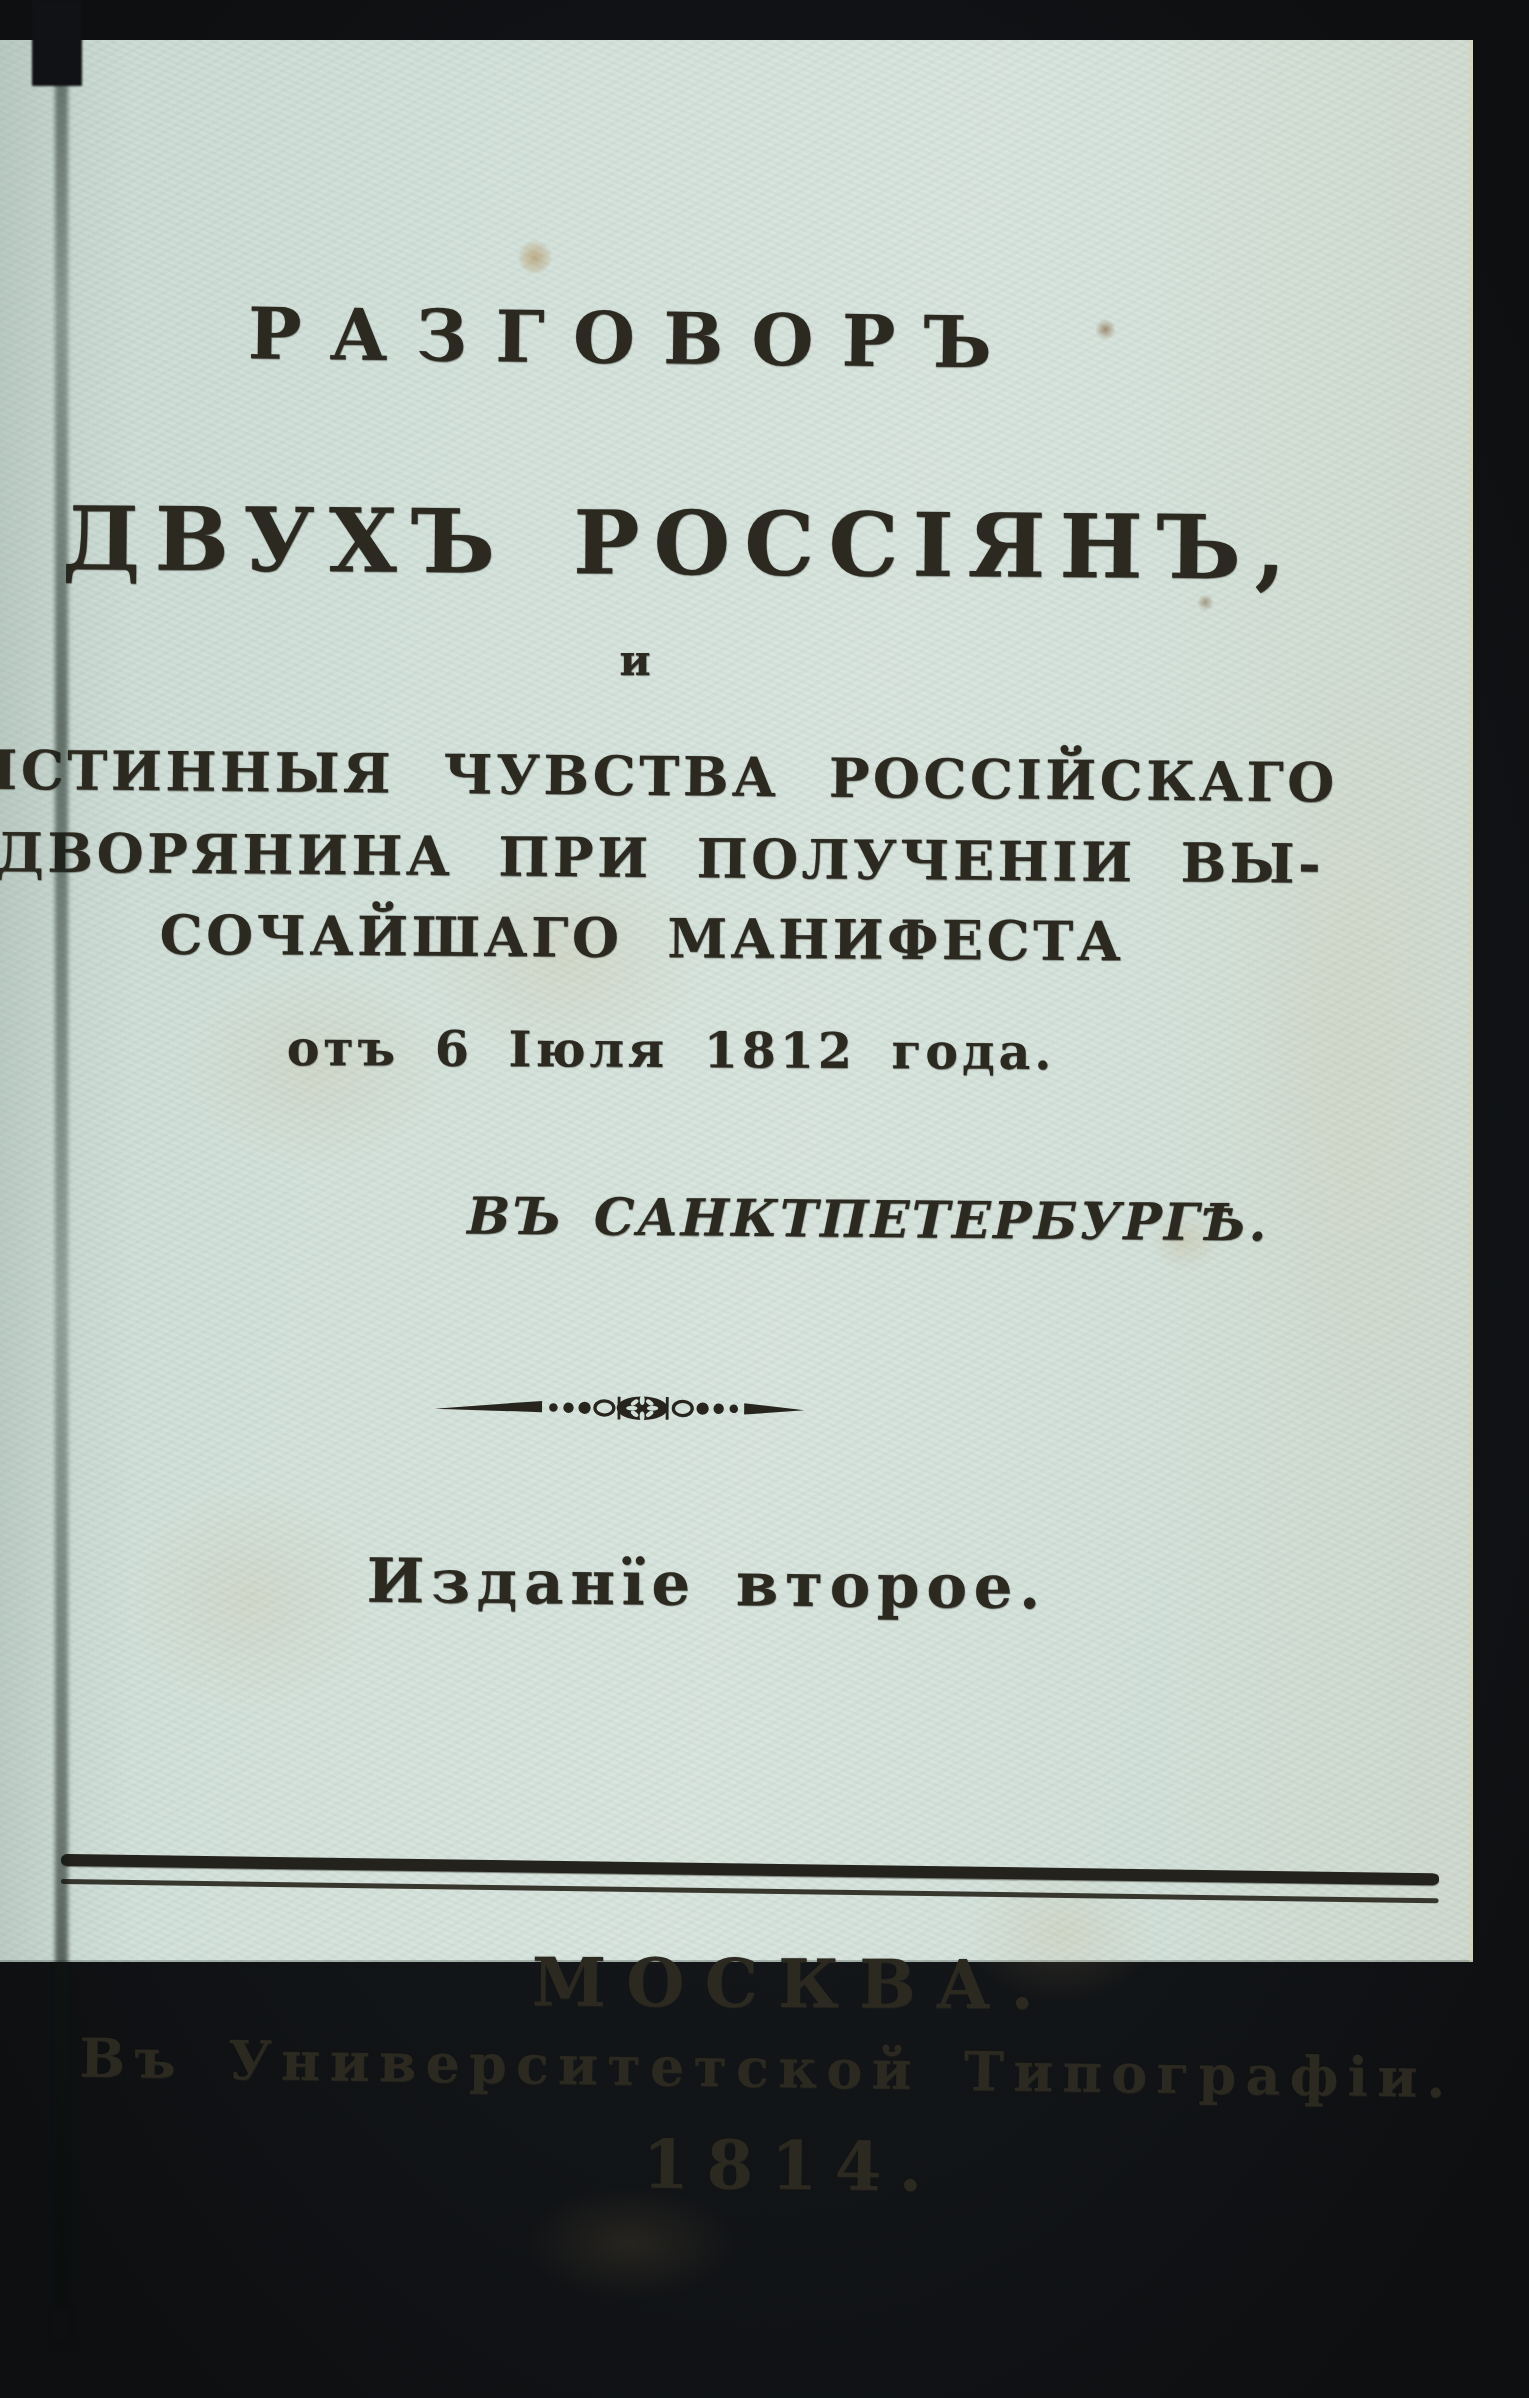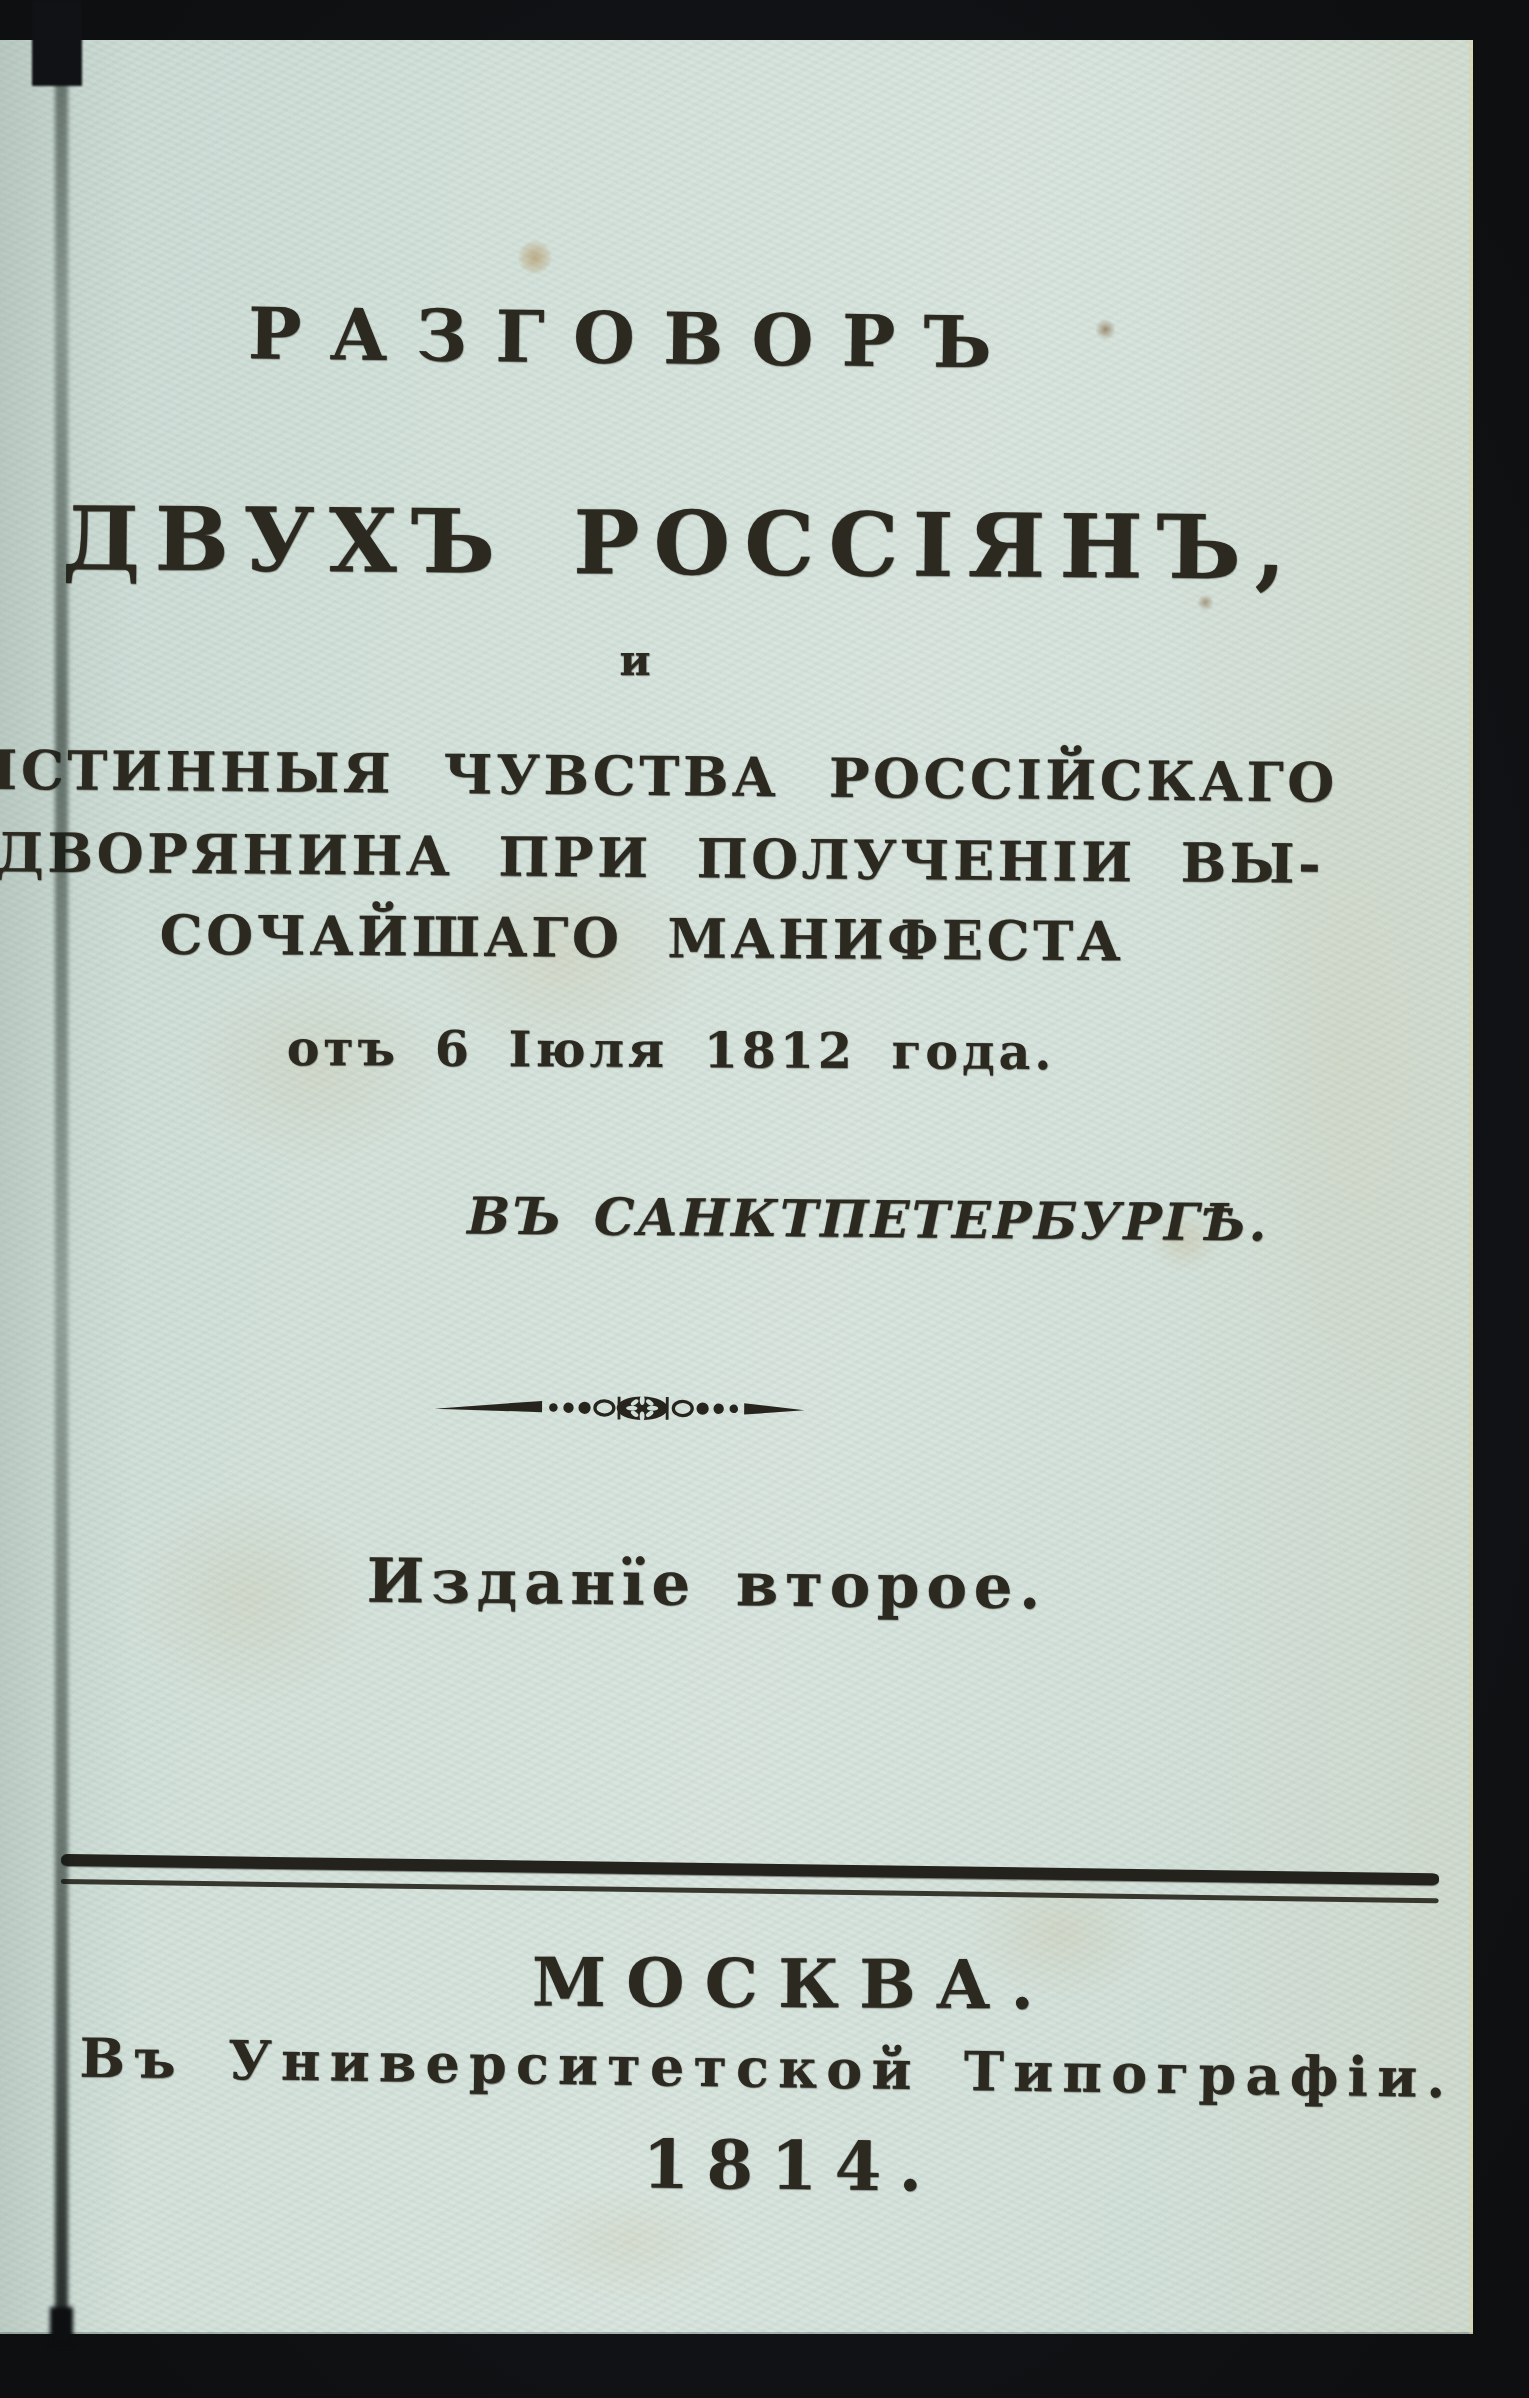--- a/index.html
+++ b/index.html
@@ -8,21 +8,21 @@
     background:#101215;
     font-family:"DejaVu Serif","Liberation Serif",serif;
   }
   .backdrop{
     position:absolute;inset:0;
     background:
       radial-gradient(ellipse at 50% 50%, rgba(40,44,48,0.25), rgba(0,0,0,0.35) 90%),
       #14171a;
   }
   .page{
-    position:absolute;left:0;top:40px;width:1473px;height:2294px;
+    position:absolute;left:0;top:40px;width:1473px;height:1922px;
     background:
       linear-gradient(90deg, rgba(140,160,150,0.30) 0px, rgba(140,160,150,0.10) 67px, rgba(255,255,255,0) 134px),
       linear-gradient(90deg, rgba(255,255,255,0) 78%, rgba(205,185,135,0.10) 96%),
       repeating-linear-gradient(23deg, rgba(255,255,255,0.05) 0 2.9px, rgba(120,140,130,0.04) 2.9px 5.7px),
       repeating-linear-gradient(-31deg, rgba(255,255,255,0.04) 0 4.8px, rgba(110,130,120,0.03) 4.8px 8.6px),
       linear-gradient(100deg,#c8d8d1 0%,#d1e0d9 28%,#d6e3dc 55%,#d0dfd8 80%,#cddcd5 100%);
     box-shadow: inset -3.8px 0 0 rgba(216,210,168,0.55), inset 0 -1.9px 0 rgba(90,100,95,0.4);
     text-align: right;
   }
   .crease{

